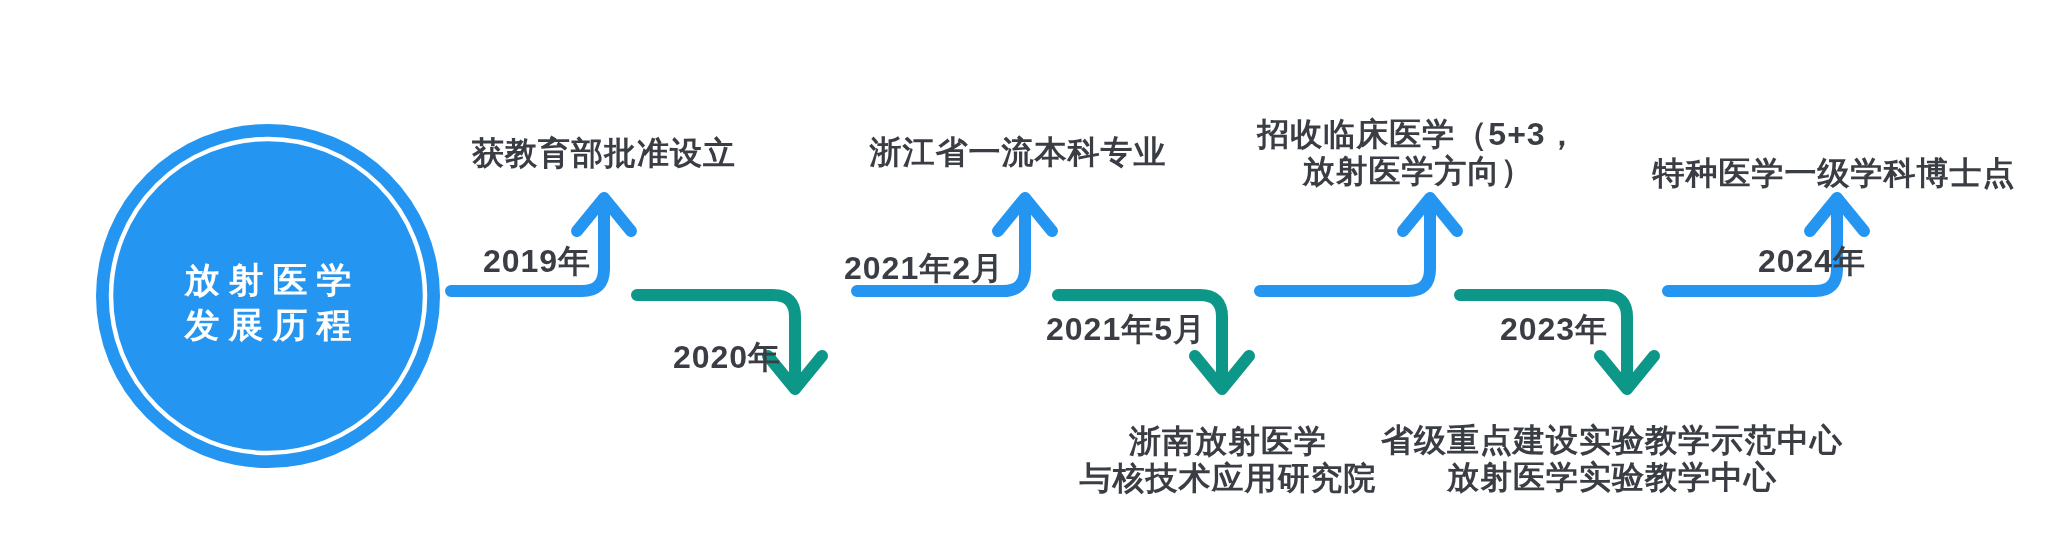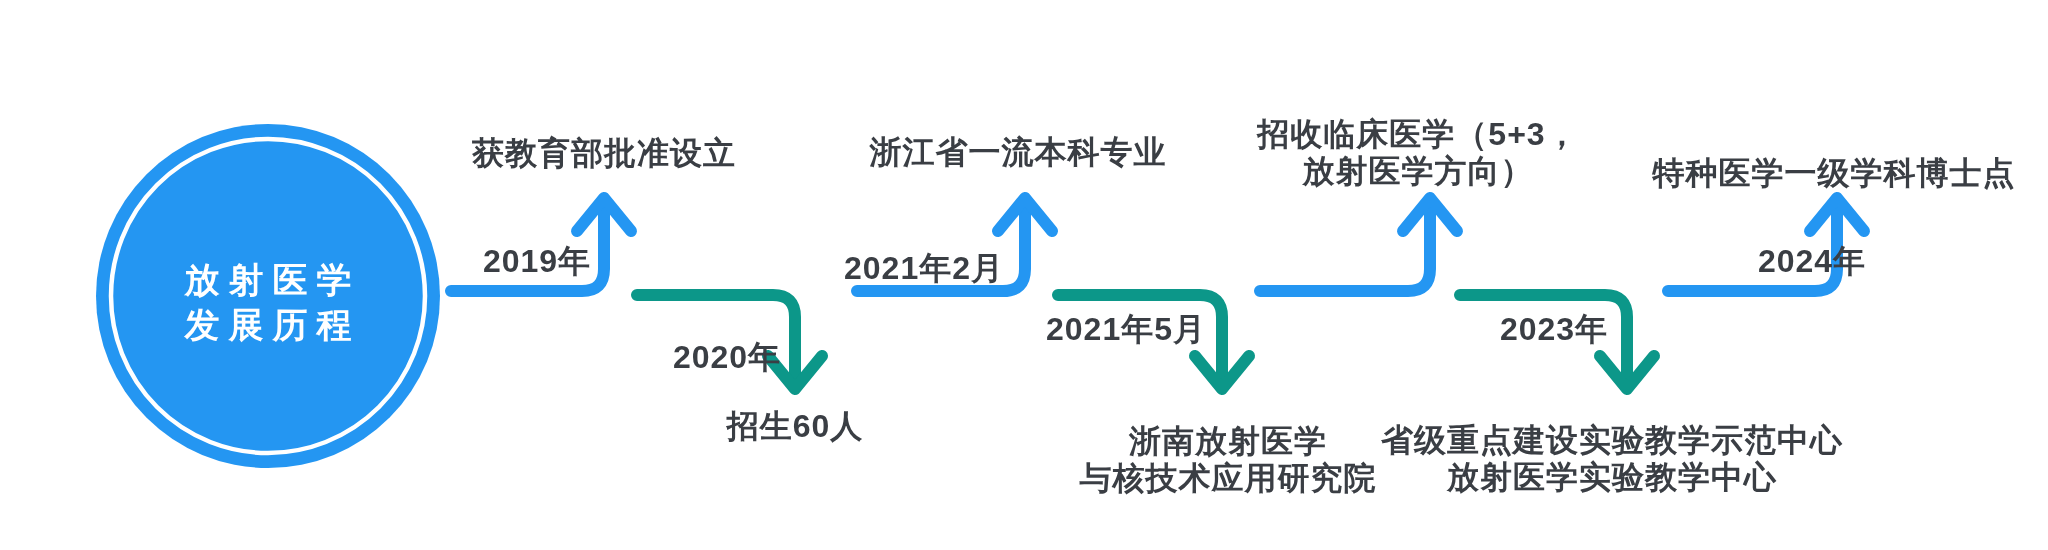--- a/index.html
+++ b/index.html
@@ -64,21 +64,20 @@
   </div>
 
   <div class="t" style="left:537px;top:262px;">2019年</div>
   <div class="t" style="left:727px;top:338px;margin-top:20px;">2020年</div>
   <div class="t" style="left:924px;top:269px;">2021年2月</div>
   <div class="t" style="left:1126px;top:330px;">2021年5月</div>
   <div class="t" style="left:1554px;top:330px;">2023年</div>
   <div class="t" style="left:1812px;top:262px;">2024年</div>
 
   <div class="t" style="left:604px;top:154px;">获教育部批准设立</div>
-  <div class="t" style="left:795px;top:427px;">招生60人</div>
   <div class="t" style="left:1018px;top:153px;">浙江省一流本科专业</div>
 
   <div class="t multi" style="left:1228px;top:445px;">
     <div>浙南放射医学</div>
     <div>与核技术应用研究院</div>
   </div>
 
   <div class="t multi" style="left:1418px;top:138px;">
     <div>招收临床医学（5+3，</div>
     <div>放射医学方向）</div>

